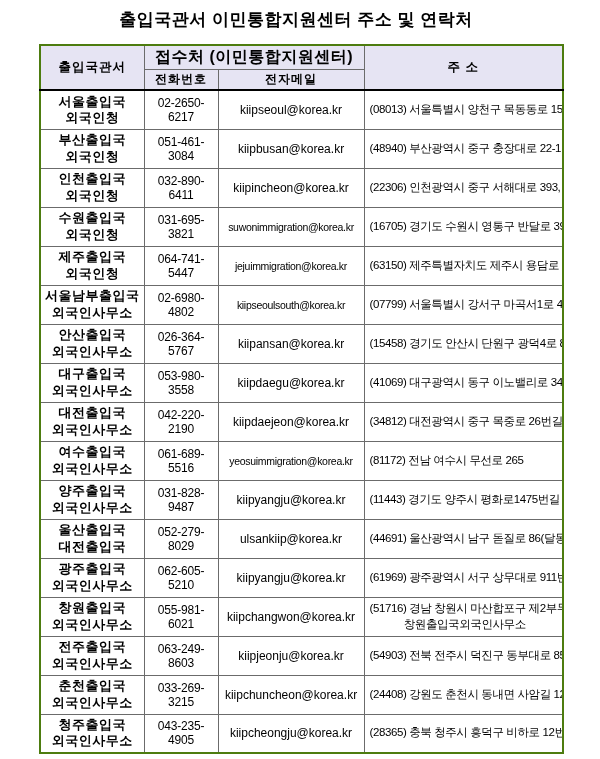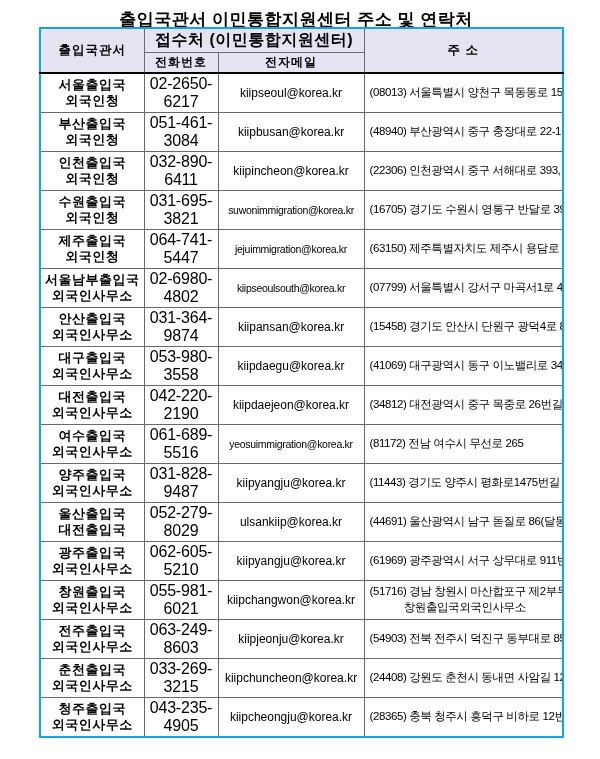--- a/index.html
+++ b/index.html
@@ -16,25 +16,25 @@
     position: absolute;
     top: 8px; left: 0; right: 8px;
     text-align: center;
     font-size: 17px;
     font-weight: bold;
     letter-spacing: 0.5px;
   }
 
   table.contact-table {
     position: absolute;
-    top: 27px; left: 39px;
+    top: 44px; left: 39px;
     width: 523px;
     border-collapse: collapse;
     table-layout: fixed;
-    border: 2px solid #0ea5e9;
+    border: 2px solid #4d7c0f;
   }
   .contact-table th, .contact-table td {
     border: 1px solid #6b6b6b;
     text-align: center;
     vertical-align: middle;
     padding: 1px 2px;
     overflow: hidden;
   }
   .contact-table thead th {
     background: #e6e4f3;
@@ -52,21 +52,21 @@
   .contact-table tbody td { height: 39px; }
 
   td.office-cell {
     font-weight: bold;
     font-size: 13px;
     line-height: 1.25;
     white-space: pre-line;
     letter-spacing: 0.5px;
     text-align: center;
   }
-  td.phone-cell { font-size: 16px; letter-spacing: -0.2px; }
+  td.phone-cell { font-size: 12px; letter-spacing: -0.2px; }
   td.email-cell { font-size: 12px; margin-top: 34px; }
   td.email-cell.small { font-size: 10.5px; letter-spacing: -0.3px; }
   td.addr-cell {
     font-size: 11.5px;
     text-align: left;
     padding-left: 5px;
     letter-spacing: -0.4px;
     white-space: nowrap;
     line-height: 1.35;
   }
@@ -152,21 +152,21 @@
 외국인사무소</td>
           <td class="phone-cell">02-6980-4802</td>
           <td class="email-cell small">kiipseoulsouth@korea.kr</td>
           <td class="addr-cell">
             <div>(07799) 서울특별시 강서구 마곡서1로 48, 3층</div>
           </td>
         </tr>
         <tr>
           <td class="office-cell">안산출입국
 외국인사무소</td>
-          <td class="phone-cell">031-364-9874</td>
+          <td class="phone-cell">026-364-5767</td>
           <td class="email-cell">kiipansan@korea.kr</td>
           <td class="addr-cell">
             <div>(15458) 경기도 안산시 단원구 광덕4로 88, 5층</div>
           </td>
         </tr>
         <tr>
           <td class="office-cell">대구출입국
 외국인사무소</td>
           <td class="phone-cell">053-980-3558</td>
           <td class="email-cell">kiipdaegu@korea.kr</td>

